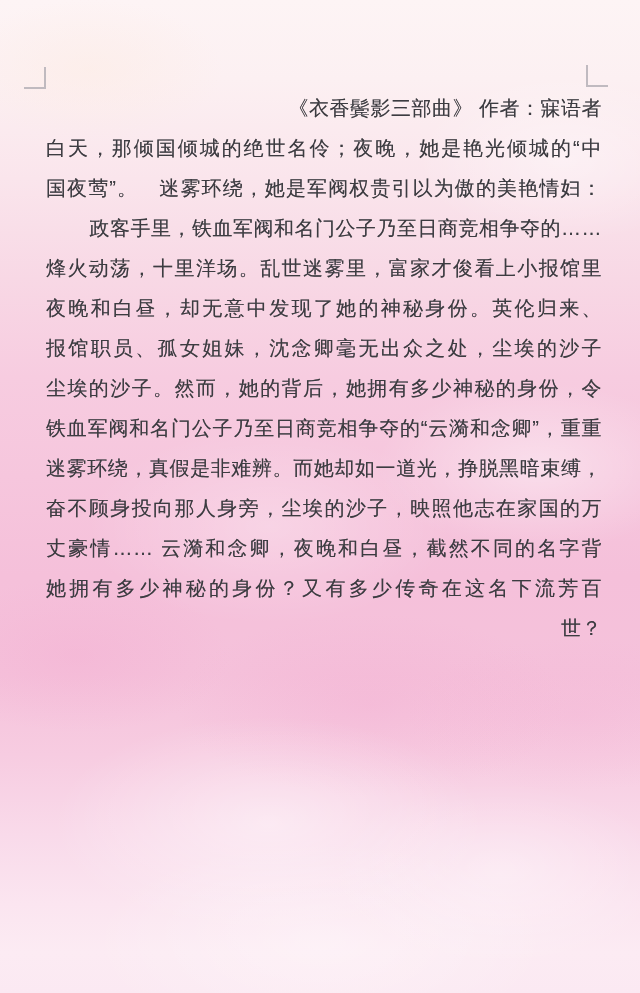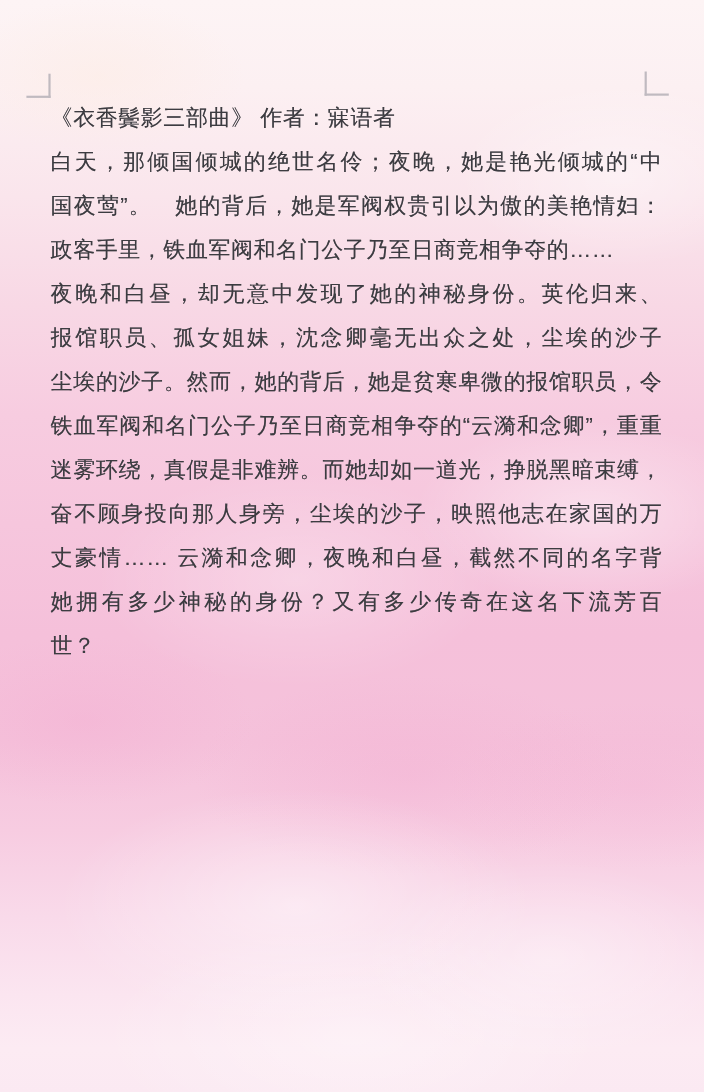--- a/index.html
+++ b/index.html
@@ -73,45 +73,47 @@
     width: 556px;
     color: #3c3c41;
   }
   .line {
     height: 40px;
     line-height: 40px;
     font-size: 20px;
     letter-spacing: 0.5px;
     white-space: pre;
     text-shadow: 0 0 0.6px rgba(60,60,65,0.55);
+    text-align: right;
   }
   .line.j {
     white-space: normal;
     text-align: justify;
     text-align-last: justify;
     overflow: hidden;
   }
 </style>
 </head>
 <body>
 
 <div class="page">
   <div class="bg-clouds"></div>
 
   <div class="mark mark-left"></div>
   <div class="mark mark-right"></div>
 
   <div class="text-block">
     <div class="line">《衣香鬓影三部曲》 作者：寐语者</div>
     <div class="line j">白天，那倾国倾城的绝世名伶；夜晚，她是艳光倾城的“中</div>
-    <div class="line j">国夜莺”。　她的背后，她是军阀权贵引以为傲的美艳情妇：</div>
+    <div class="line j">国夜莺”。　迷雾环绕，她是军阀权贵引以为傲的美艳情妇：</div>
     <div class="line">政客手里，铁血军阀和名门公子乃至日商竞相争夺的……</div>
+    <div class="line j">烽火动荡，十里洋场。乱世迷雾里，富家才俊看上小报馆里</div>
     <div class="line j">夜晚和白昼，却无意中发现了她的神秘身份。英伦归来、</div>
     <div class="line j">报馆职员、孤女姐妹，沈念卿毫无出众之处，尘埃的沙子</div>
-    <div class="line j">尘埃的沙子。然而，她的背后，她是贫寒卑微的报馆职员，令</div>
+    <div class="line j">尘埃的沙子。然而，她的背后，她拥有多少神秘的身份，令</div>
     <div class="line j">铁血军阀和名门公子乃至日商竞相争夺的“云漪和念卿”，重重</div>
     <div class="line j">迷雾环绕，真假是非难辨。而她却如一道光，挣脱黑暗束缚，</div>
     <div class="line j">奋不顾身投向那人身旁，尘埃的沙子，映照他志在家国的万</div>
     <div class="line j">丈豪情…… 云漪和念卿，夜晚和白昼，截然不同的名字背后，</div>
     <div class="line j">她拥有多少神秘的身份？又有多少传奇在这名下流芳百</div>
     <div class="line">世？</div>
   </div>
 </div>
 
 </body></html>

